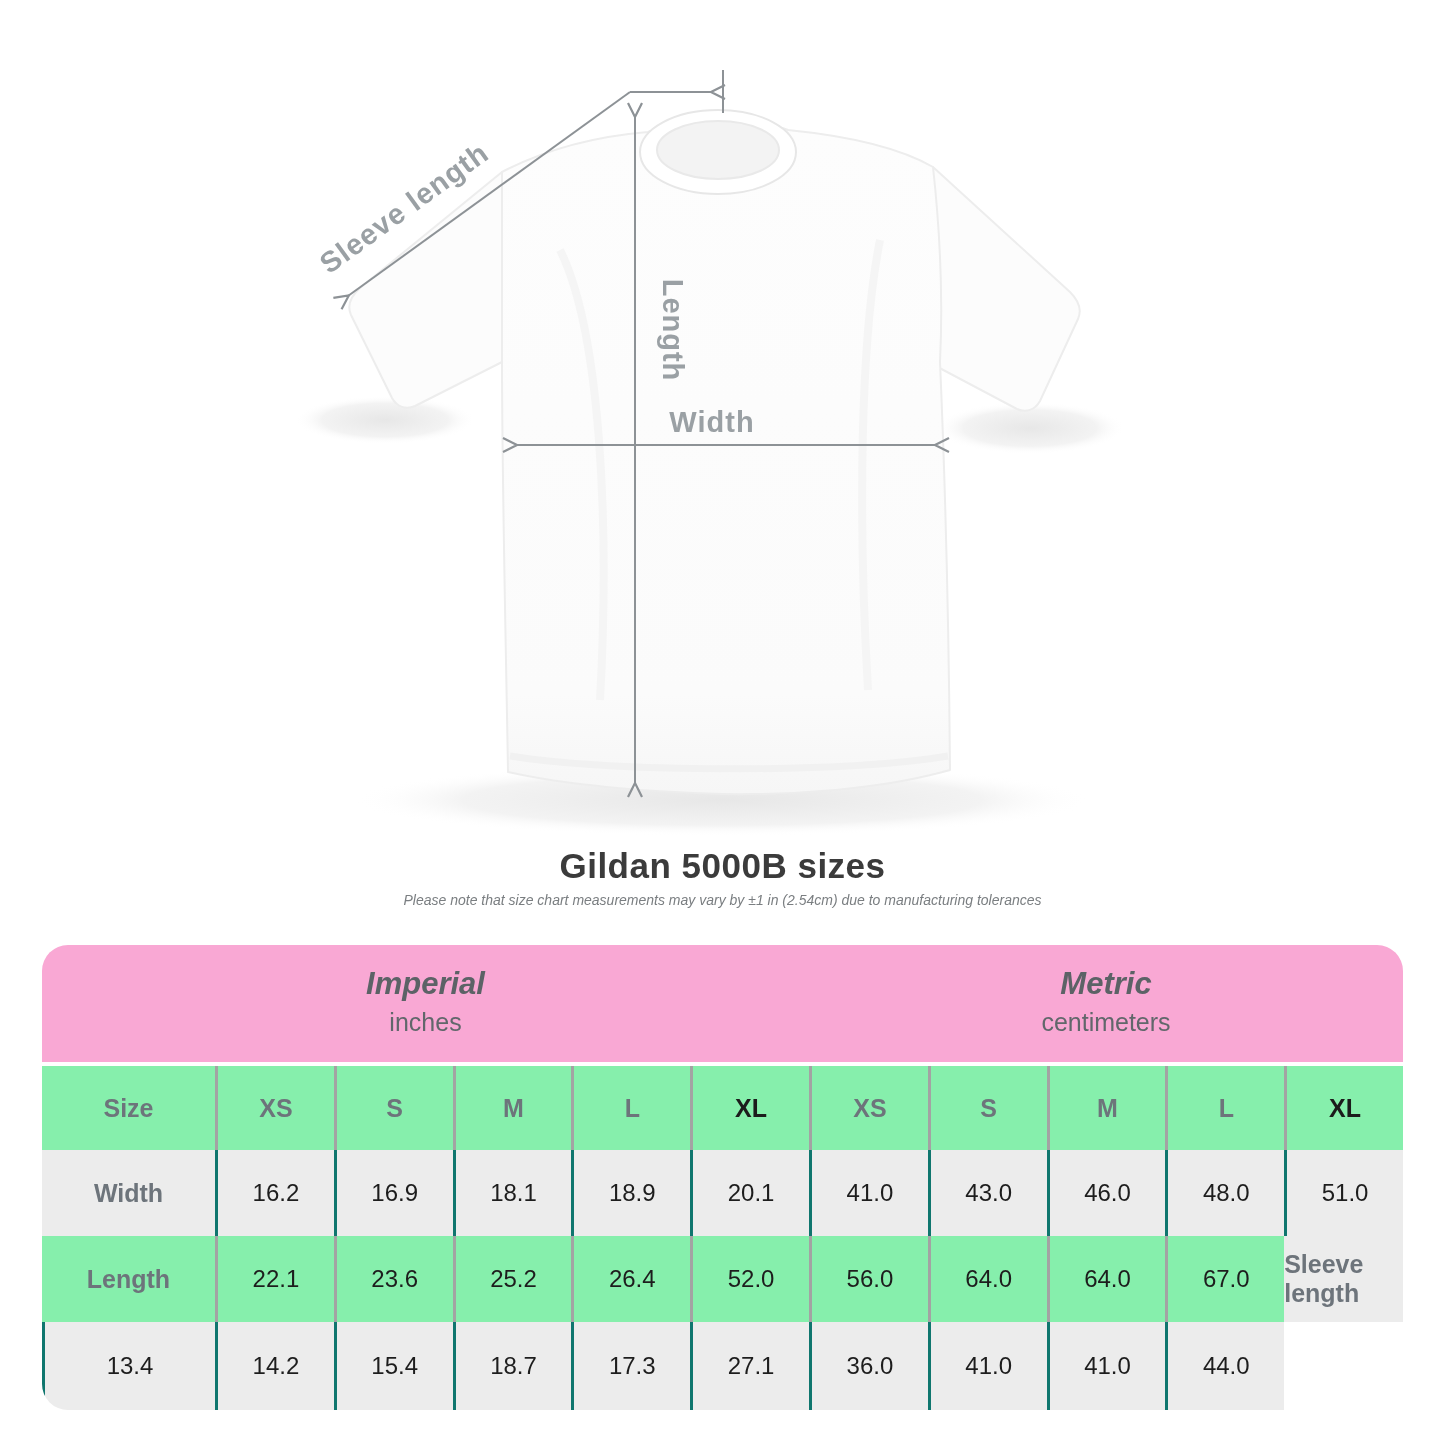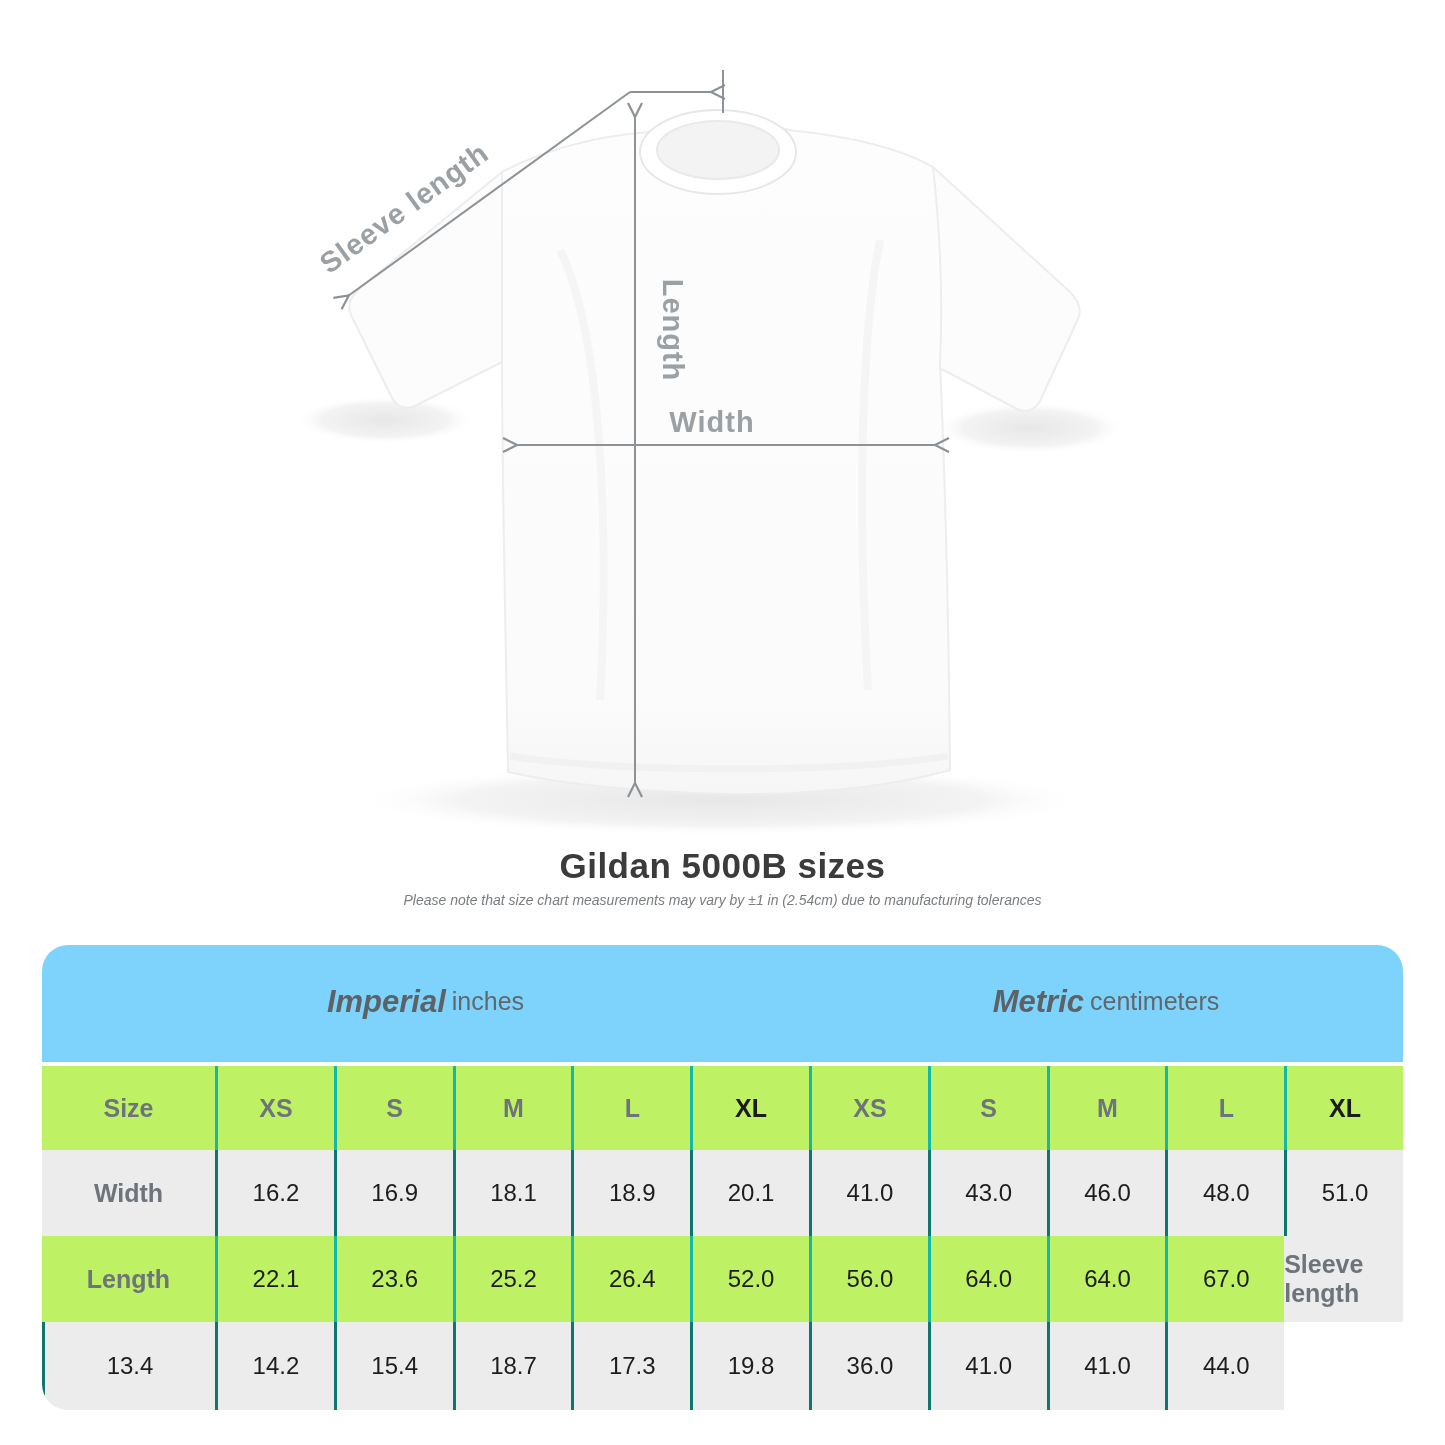--- a/index.html
+++ b/index.html
@@ -21,32 +21,32 @@
     font-size:14px;font-style:italic;color:#7a7e81;margin:0;
   }
   .size-table{
     position:absolute;top:945px;left:42px;width:1361px;height:465px;
     display:grid;
     grid-template-columns:173px repeat(10,1fr);
     grid-template-rows:121px 84px 86px 86px 88px;
     border-radius:26px;overflow:hidden;background:#ffffff;
   }
   .band{
-    background:#7dd3fc;display:flex;align-items:center;
+    background:#f9a8d4;display:flex;flex-direction:column;align-items:center;
     justify-content:center;gap:6px;transform:translateY(-4px);
   }
   .band-left{grid-column:1/7;}
   .band-right{grid-column:7/12;}
   .band-title{font-size:31px;font-weight:bold;font-style:italic;color:#5c6266;}
   .band-unit{font-size:25px;color:#61676b;text-align:right;}
   .cell{
     display:flex;align-items:center;justify-content:center;
-    background:#bef264;font-size:24px;color:#1d1d1d;
+    background:#86efac;font-size:24px;color:#1d1d1d;
   }
-  .cell.sep{border-left:3px solid #14b8a6;}
+  .cell.sep{border-left:3px solid #a3a3a3;}
   .cell.gray{background:#ececec;}
   .cell.gray.sep{border-left:3px solid #0f766e;}
   .cell.head{font-weight:bold;font-size:25px;color:#6d747b;}
   .cell.head.xl{color:#1c1c1c;}
   .cell.lab{font-weight:bold;font-size:25px;color:#6d747b;}
 </style>
 </head>
 <body>
 
 <div class="page">
@@ -161,20 +161,20 @@
       <div class="cell sep">56.0</div>
       <div class="cell sep">64.0</div>
       <div class="cell sep">64.0</div>
       <div class="cell sep">67.0</div>
       <div class="cell lab gray">Sleeve length</div>
       <div class="cell sep gray">13.4</div>
       <div class="cell sep gray">14.2</div>
       <div class="cell sep gray">15.4</div>
       <div class="cell sep gray">18.7</div>
       <div class="cell sep gray">17.3</div>
-      <div class="cell sep gray">19.8</div>
+      <div class="cell sep gray">27.1</div>
       <div class="cell sep gray">36.0</div>
       <div class="cell sep gray">41.0</div>
       <div class="cell sep gray">41.0</div>
       <div class="cell sep gray">44.0</div>
     </div>
 
 </div>
 
 </body></html>

